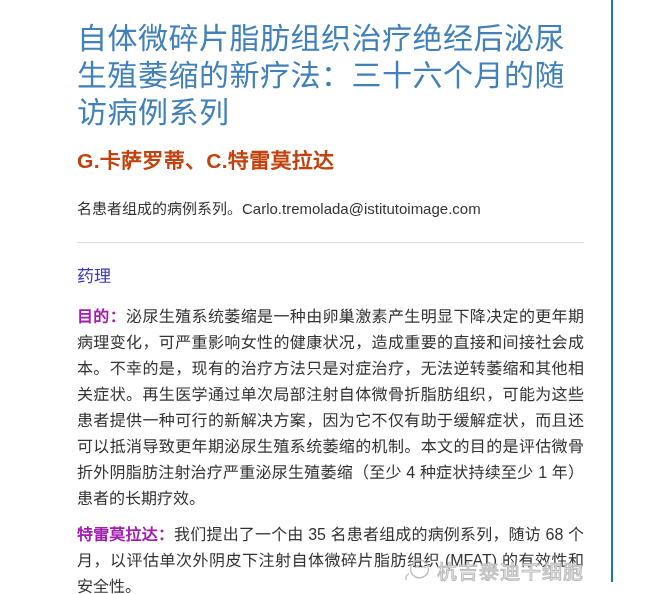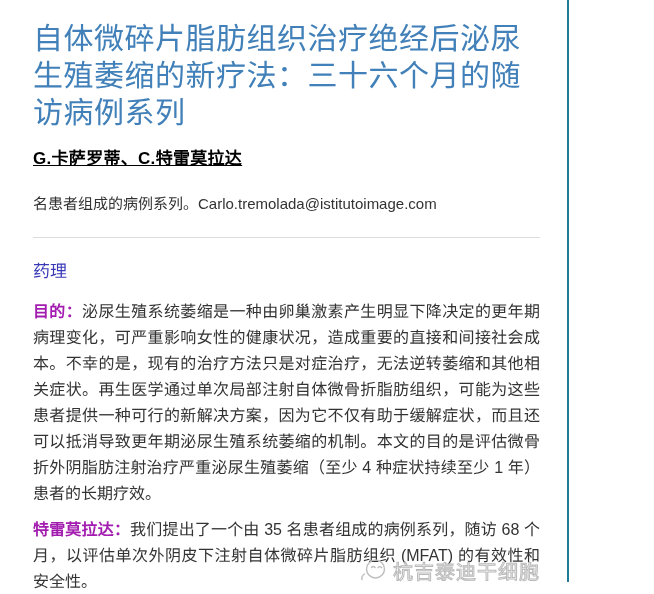--- a/index.html
+++ b/index.html
@@ -3,39 +3,39 @@
 <meta charset="utf-8">
 <style>
   html, body { margin: 0; padding: 0; background: #ffffff; }
   .page {
     position: relative;
     width: 570px;
     height: 594px;
     background: #ffffff;
     overflow: hidden;
     font-family: "Liberation Sans", "DejaVu Sans", sans-serif;
+    margin-left: 44px;
   }
   .content {
     padding: 14px 30px 0 33px;
   }
   .title {
     margin: 6px 0 0 0;
     color: #4180b8;
     font-size: 30px;
     font-weight: 400;
     line-height: 37px;
     letter-spacing: 0.5px;
   }
   .authors {
     margin-top: 13px;
-    color: #000000;
-    font-size: 17px;
+    color: #c2410c;
+    font-size: 21px;
     font-weight: 700;
     letter-spacing: 0.3px;
-    text-decoration: underline;
   }
   .affiliation {
     margin-top: 23px;
     color: #333333;
     font-size: 15px;
   }
   .divider {
     border: none;
     border-top: 1px solid #dcdcdc;
     margin: 24px 0 0 0;

